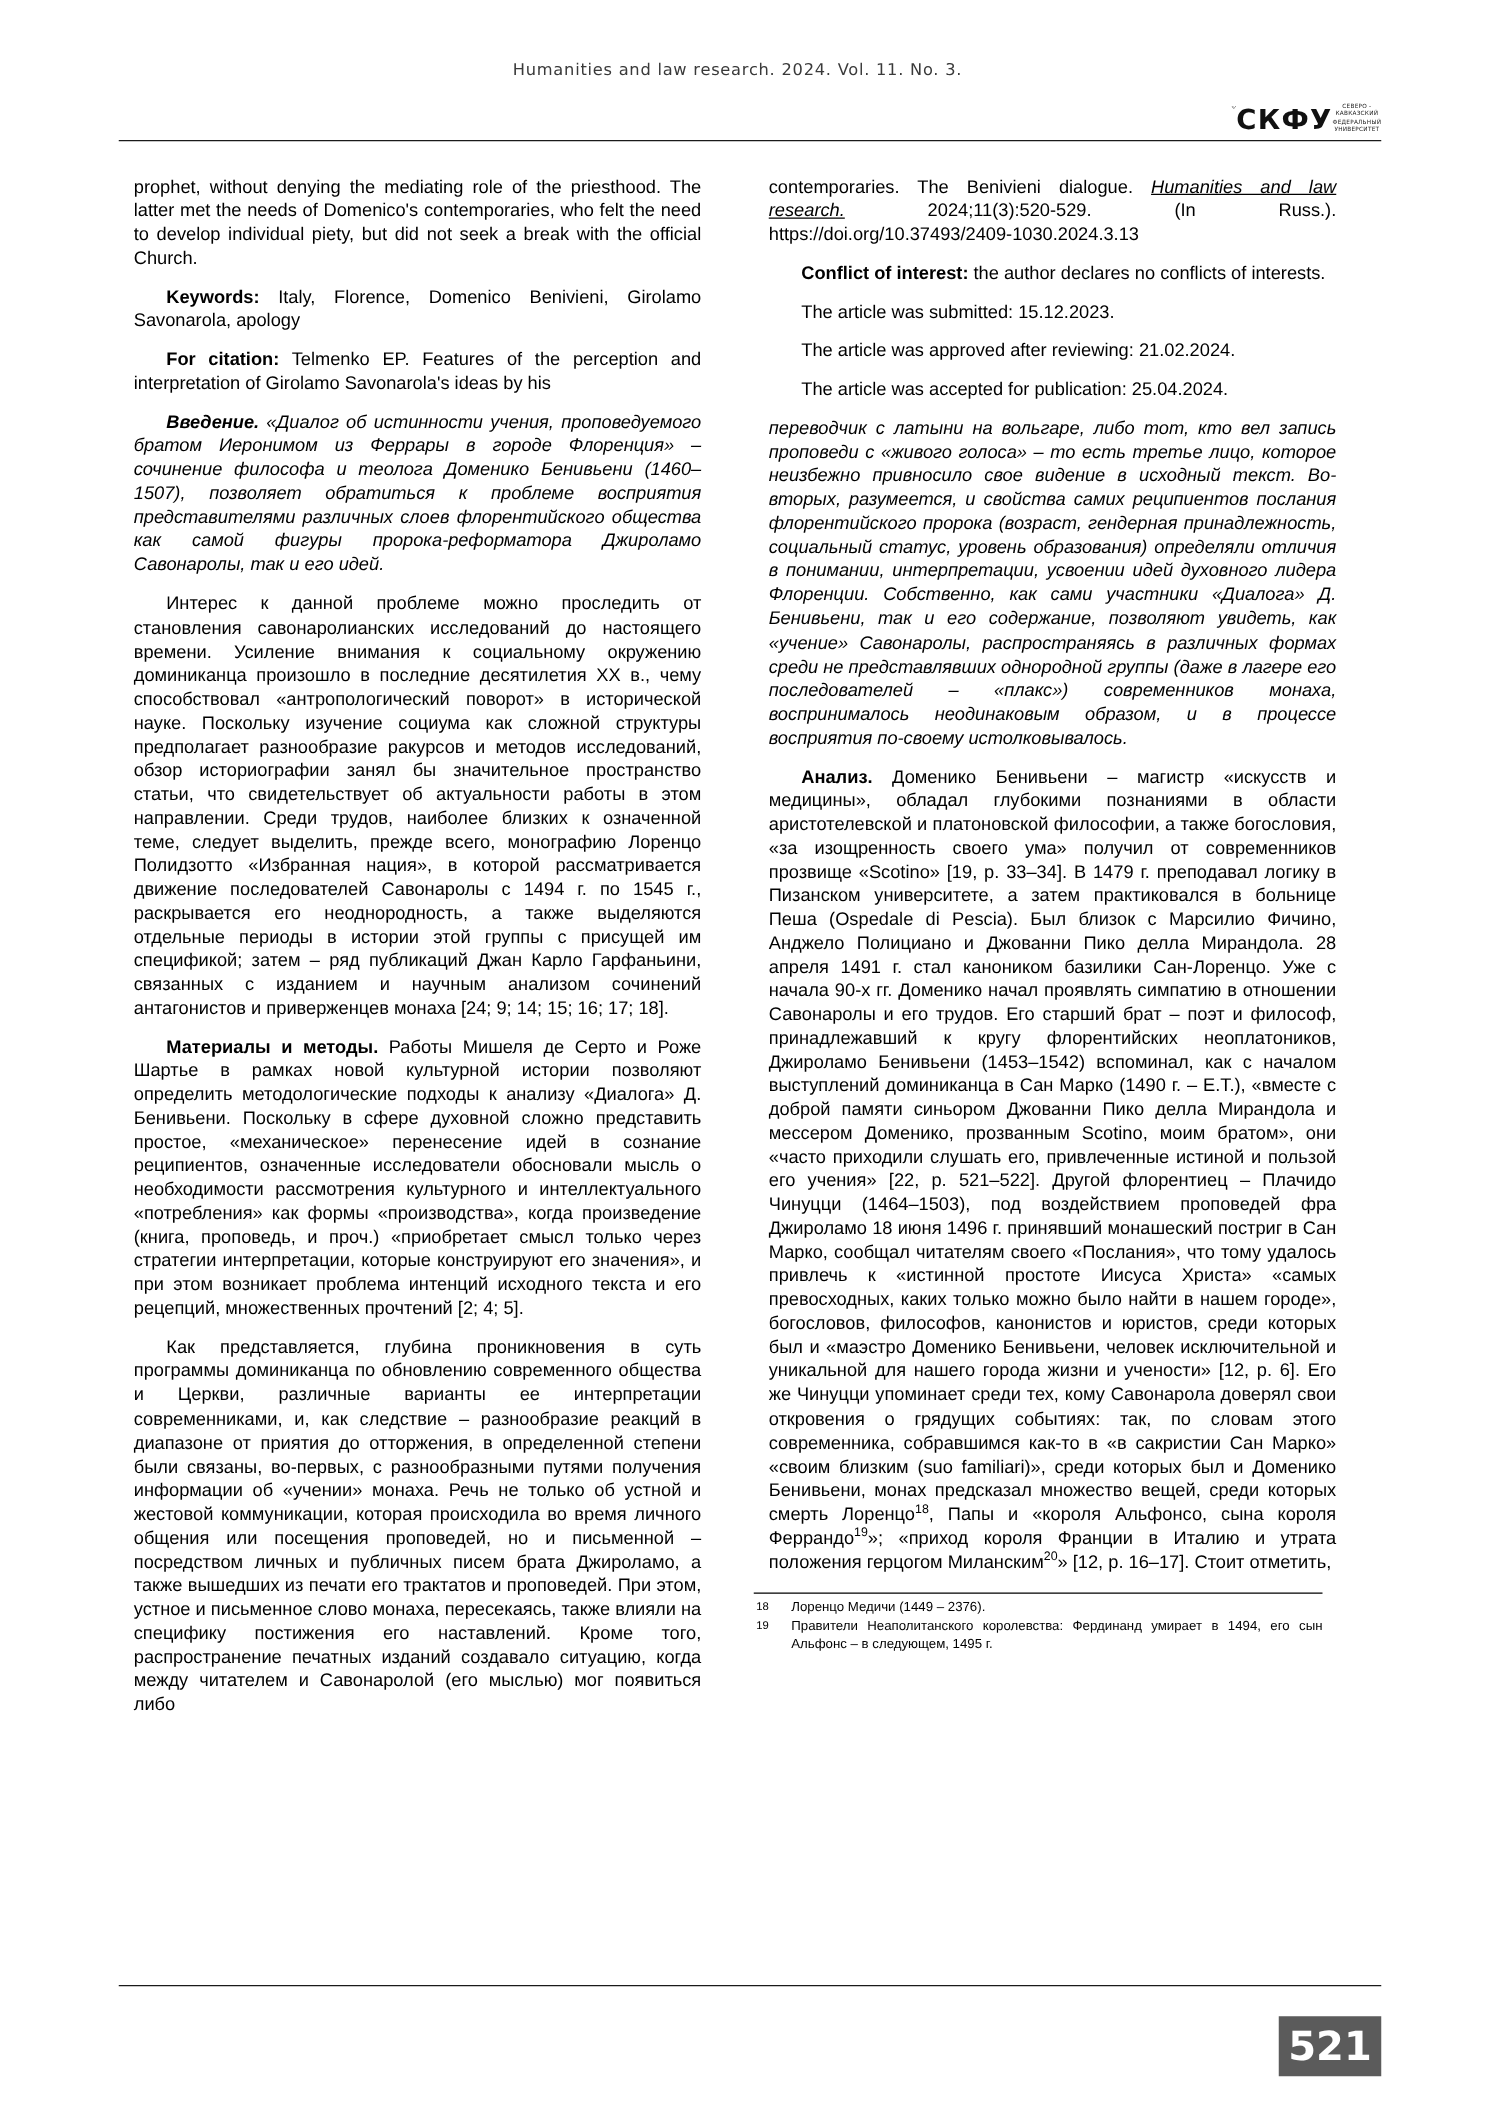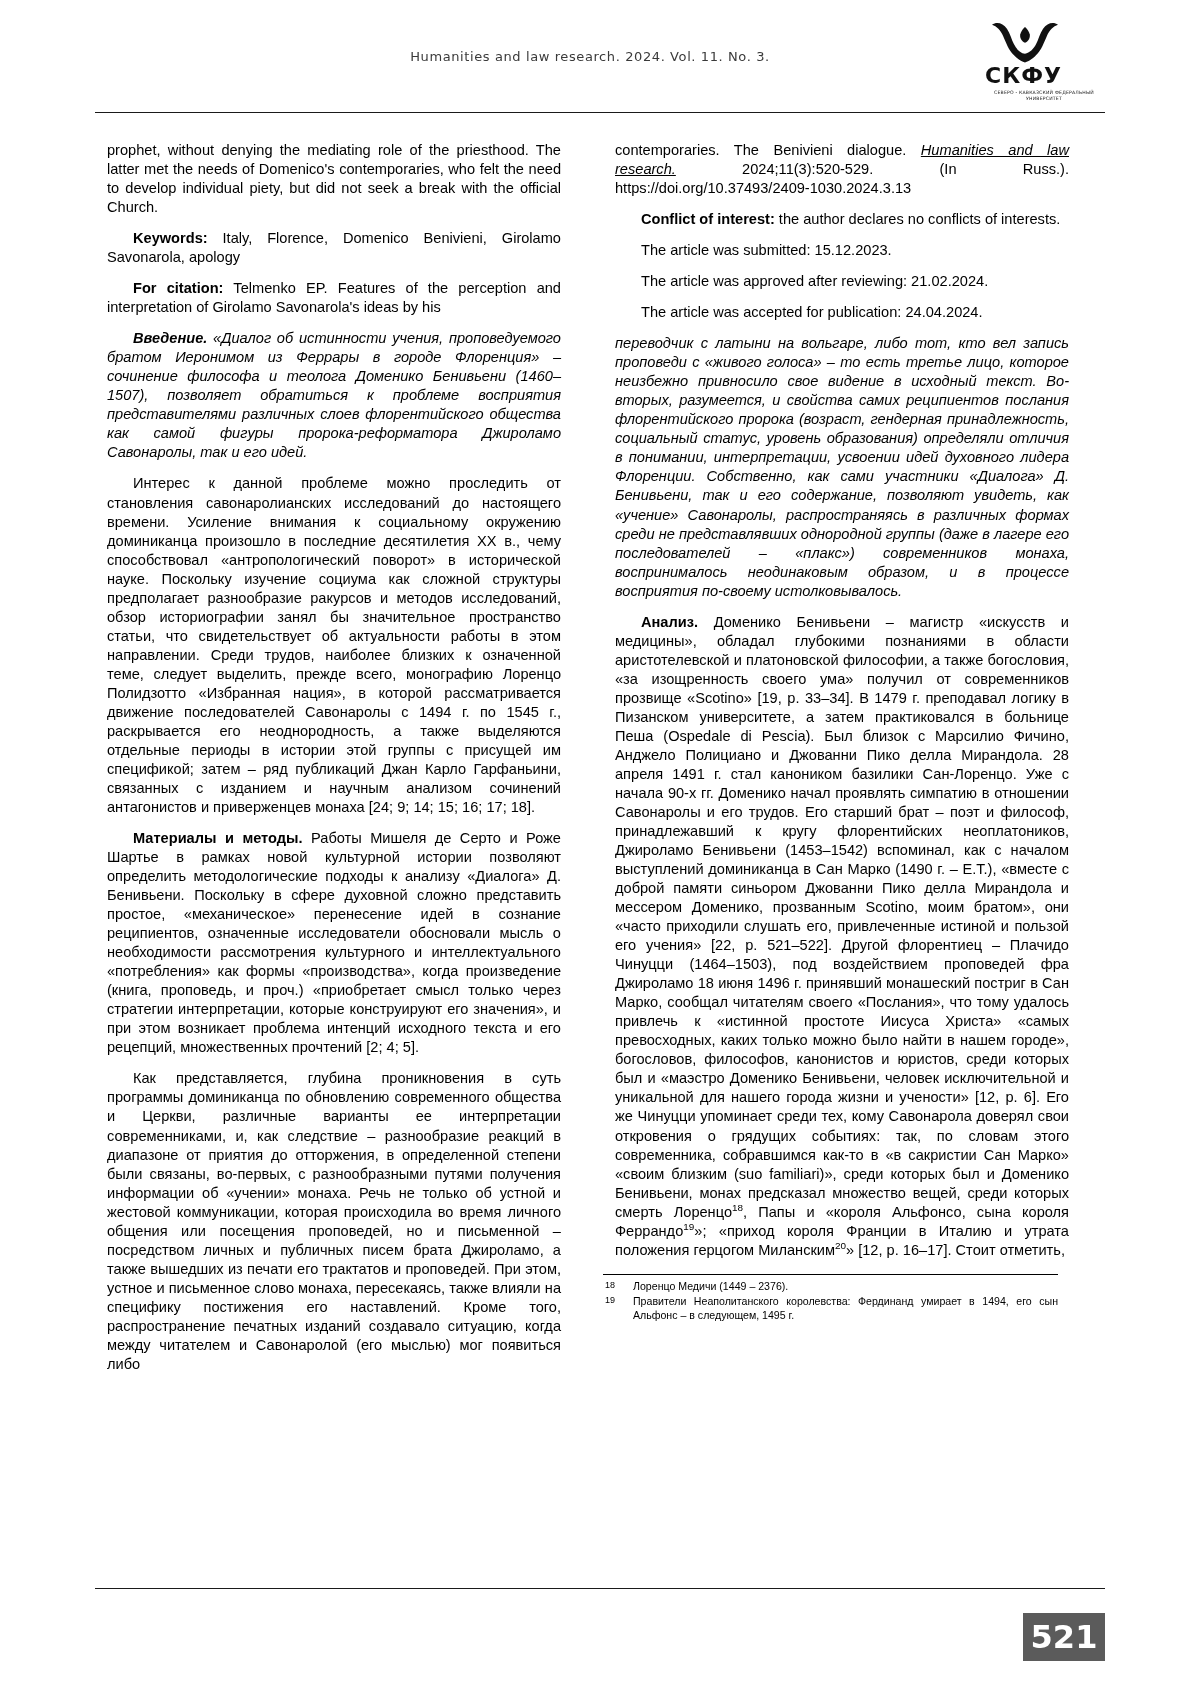--- a/index.html
+++ b/index.html
@@ -40,22 +40,21 @@
     text-align: center;
     margin-left: -20px;
   }
   .logo-block {
     position: absolute;
     right: 95px;
     top: 20px;
     width: 120px;
     height: 88px;
     display: flex;
-    flex-direction: column;
-    align-items: flex-start;
+    align-items: flex-end;
     justify-content: flex-start;
   }
   .logo-bird {
     width: 80px;
     height: 44px;
     display: block;
   }
   .logo-name {
     font-size: 22px;
     font-weight: bold;
@@ -200,21 +199,21 @@
       <p class="body indent">Интерес к данной проблеме можно проследить от становления савонаролианских исследований до настоящего времени. Усиление внимания к социальному окружению доминиканца произошло в последние десятилетия XX в., чему способствовал «антропологический поворот» в исторической науке. Поскольку изучение социума как сложной структуры предполагает разнообразие ракурсов и методов исследований, обзор историографии занял бы значительное пространство статьи, что свидетельствует об актуальности работы в этом направлении. Среди трудов, наиболее близких к означенной теме, следует выделить, прежде всего, монографию Лоренцо Полидзотто «Избранная нация», в которой рассматривается движение последователей Савонаролы с 1494 г. по 1545 г., раскрывается его неоднородность, а также выделяются отдельные периоды в истории этой группы с присущей им спецификой; затем – ряд публикаций Джан Карло Гарфаньини, связанных с изданием и научным анализом сочинений антагонистов и приверженцев монаха [24; 9; 14; 15; 16; 17; 18].</p>
       <p class="body indent"><span class="lead">Материалы и методы.</span><span> Работы Мишеля де Серто и Роже Шартье в рамках новой культурной истории позволяют определить методологические подходы к анализу «Диалога» Д. Бенивьени. Поскольку в сфере духовной сложно представить простое, «механическое» перенесение идей в сознание реципиентов, означенные исследователи обосновали мысль о необходимости рассмотрения культурного и интеллектуального «потребления» как формы «производства», когда произведение (книга, проповедь, и проч.) «приобретает смысл только через стратегии интерпретации, которые конструируют его значения», и при этом возникает проблема интенций исходного текста и его рецепций, множественных прочтений [2; 4; 5].</span></p>
       <p class="body indent">Как представляется, глубина проникновения в суть программы доминиканца по обновлению современного общества и Церкви, различные варианты ее интерпретации современниками, и, как следствие – разнообразие реакций в диапазоне от приятия до отторжения, в определенной степени были связаны, во-первых, с разнообразными путями получения информации об «учении» монаха. Речь не только об устной и жестовой коммуникации, которая происходила во время личного общения или посещения проповедей, но и письменной – посредством личных и публичных писем брата Джироламо, а также вышедших из печати его трактатов и проповедей. При этом, устное и письменное слово монаха, пересекаясь, также влияли на специфику постижения его наставлений. Кроме того, распространение печатных изданий создавало ситуацию, когда между читателем и Савонаролой (его мыслью) мог появиться либо</p>
     </div>
 
     <div class="col">
       <p class="body"><span>contemporaries. The Benivieni dialogue. </span><span class="ital">Humanities and law research.</span><span> 2024;11(3):520-529. (In Russ.). https://doi.org/10.37493/2409-1030.2024.3.13</span></p>
       <p class="body indent"><span class="lead">Conflict of interest:</span><span> the author declares no conflicts of interests.</span></p>
       <p class="body indent">The article was submitted: 15.12.2023.</p>
       <p class="body indent">The article was approved after reviewing: 21.02.2024.</p>
-      <p class="body indent">The article was accepted for publication: 24.04.2024.</p>
+      <p class="body indent">The article was accepted for publication: 25.04.2024.</p>
 
       <p class="body gap-top">переводчик с латыни на вольгаре, либо тот, кто вел запись проповеди с «живого голоса» – то есть третье лицо, которое неизбежно привносило свое видение в исходный текст. Во-вторых, разумеется, и свойства самих реципиентов послания флорентийского пророка (возраст, гендерная принадлежность, социальный статус, уровень образования) определяли отличия в понимании, интерпретации, усвоении идей духовного лидера Флоренции. Собственно, как сами участники «Диалога» Д. Бенивьени, так и его содержание, позволяют увидеть, как «учение» Савонаролы, распространяясь в различных формах среди не представлявших однородной группы (даже в лагере его последователей – «плакс») современников монаха, воспринималось неодинаковым образом, и в процессе восприятия по-своему истолковывалось.</p>
       <p class="body indent"><span class="lead">Анализ.</span><span> Доменико Бенивьени – магистр «искусств и медицины», обладал глубокими познаниями в области аристотелевской и платоновской философии, а также богословия, «за изощренность своего ума» получил от современников прозвище «Scotino» [19, p. 33–34]. В 1479 г. преподавал логику в Пизанском университете, а затем практиковался в больнице Пеша (Ospedale di Pescia). Был близок с Марсилио Фичино, Анджело Полициано и Джованни Пико делла Мирандола. 28 апреля 1491 г. стал каноником базилики Сан-Лоренцо. Уже с начала 90-х гг. Доменико начал проявлять симпатию в отношении Савонаролы и его трудов. Его старший брат – поэт и философ, принадлежавший к кругу флорентийских неоплатоников, Джироламо Бенивьени (1453–1542) вспоминал, как с началом выступлений доминиканца в Сан Марко (1490 г. – Е.Т.), «вместе с доброй памяти синьором Джованни Пико делла Мирандола и мессером Доменико, прозванным Scotino, моим братом», они «часто приходили слушать его, привлеченные истиной и пользой его учения» [22, p. 521–522]. Другой флорентиец – Плачидо Чинуцци (1464–1503), под воздействием проповедей фра Джироламо 18 июня 1496 г. принявший монашеский постриг в Сан Марко, сообщал читателям своего «Послания», что тому удалось привлечь к «истинной простоте Иисуса Христа» «самых превосходных, каких только можно было найти в нашем городе», богословов, философов, канонистов и юристов, среди которых был и «маэстро Доменико Бенивьени, человек исключительной и уникальной для нашего города жизни и учености» [12, p. 6]. Его же Чинуцци упоминает среди тех, кому Савонарола доверял свои откровения о грядущих событиях: так, по словам этого современника, собравшимся как-то в «в сакристии Сан Марко» «своим близким (suo familiari)», среди которых был и Доменико Бенивьени, монах предсказал множество вещей, среди которых смерть Лоренцо</span><sup>18</sup>, Папы и «короля Альфонсо, сына короля Феррандо<sup>19</sup>»; «приход короля Франции в Италию и утрата положения герцогом Миланским<sup>20</sup>» [12, p. 16–17]. Стоит отметить,</p>
 
       <div class="footnotes">
         <div class="fn-row">
           <div class="fn-num">18</div>
           <div class="fn-text">Лоренцо Медичи (1449 – 2376).</div>
         </div>
         <div class="fn-row">

